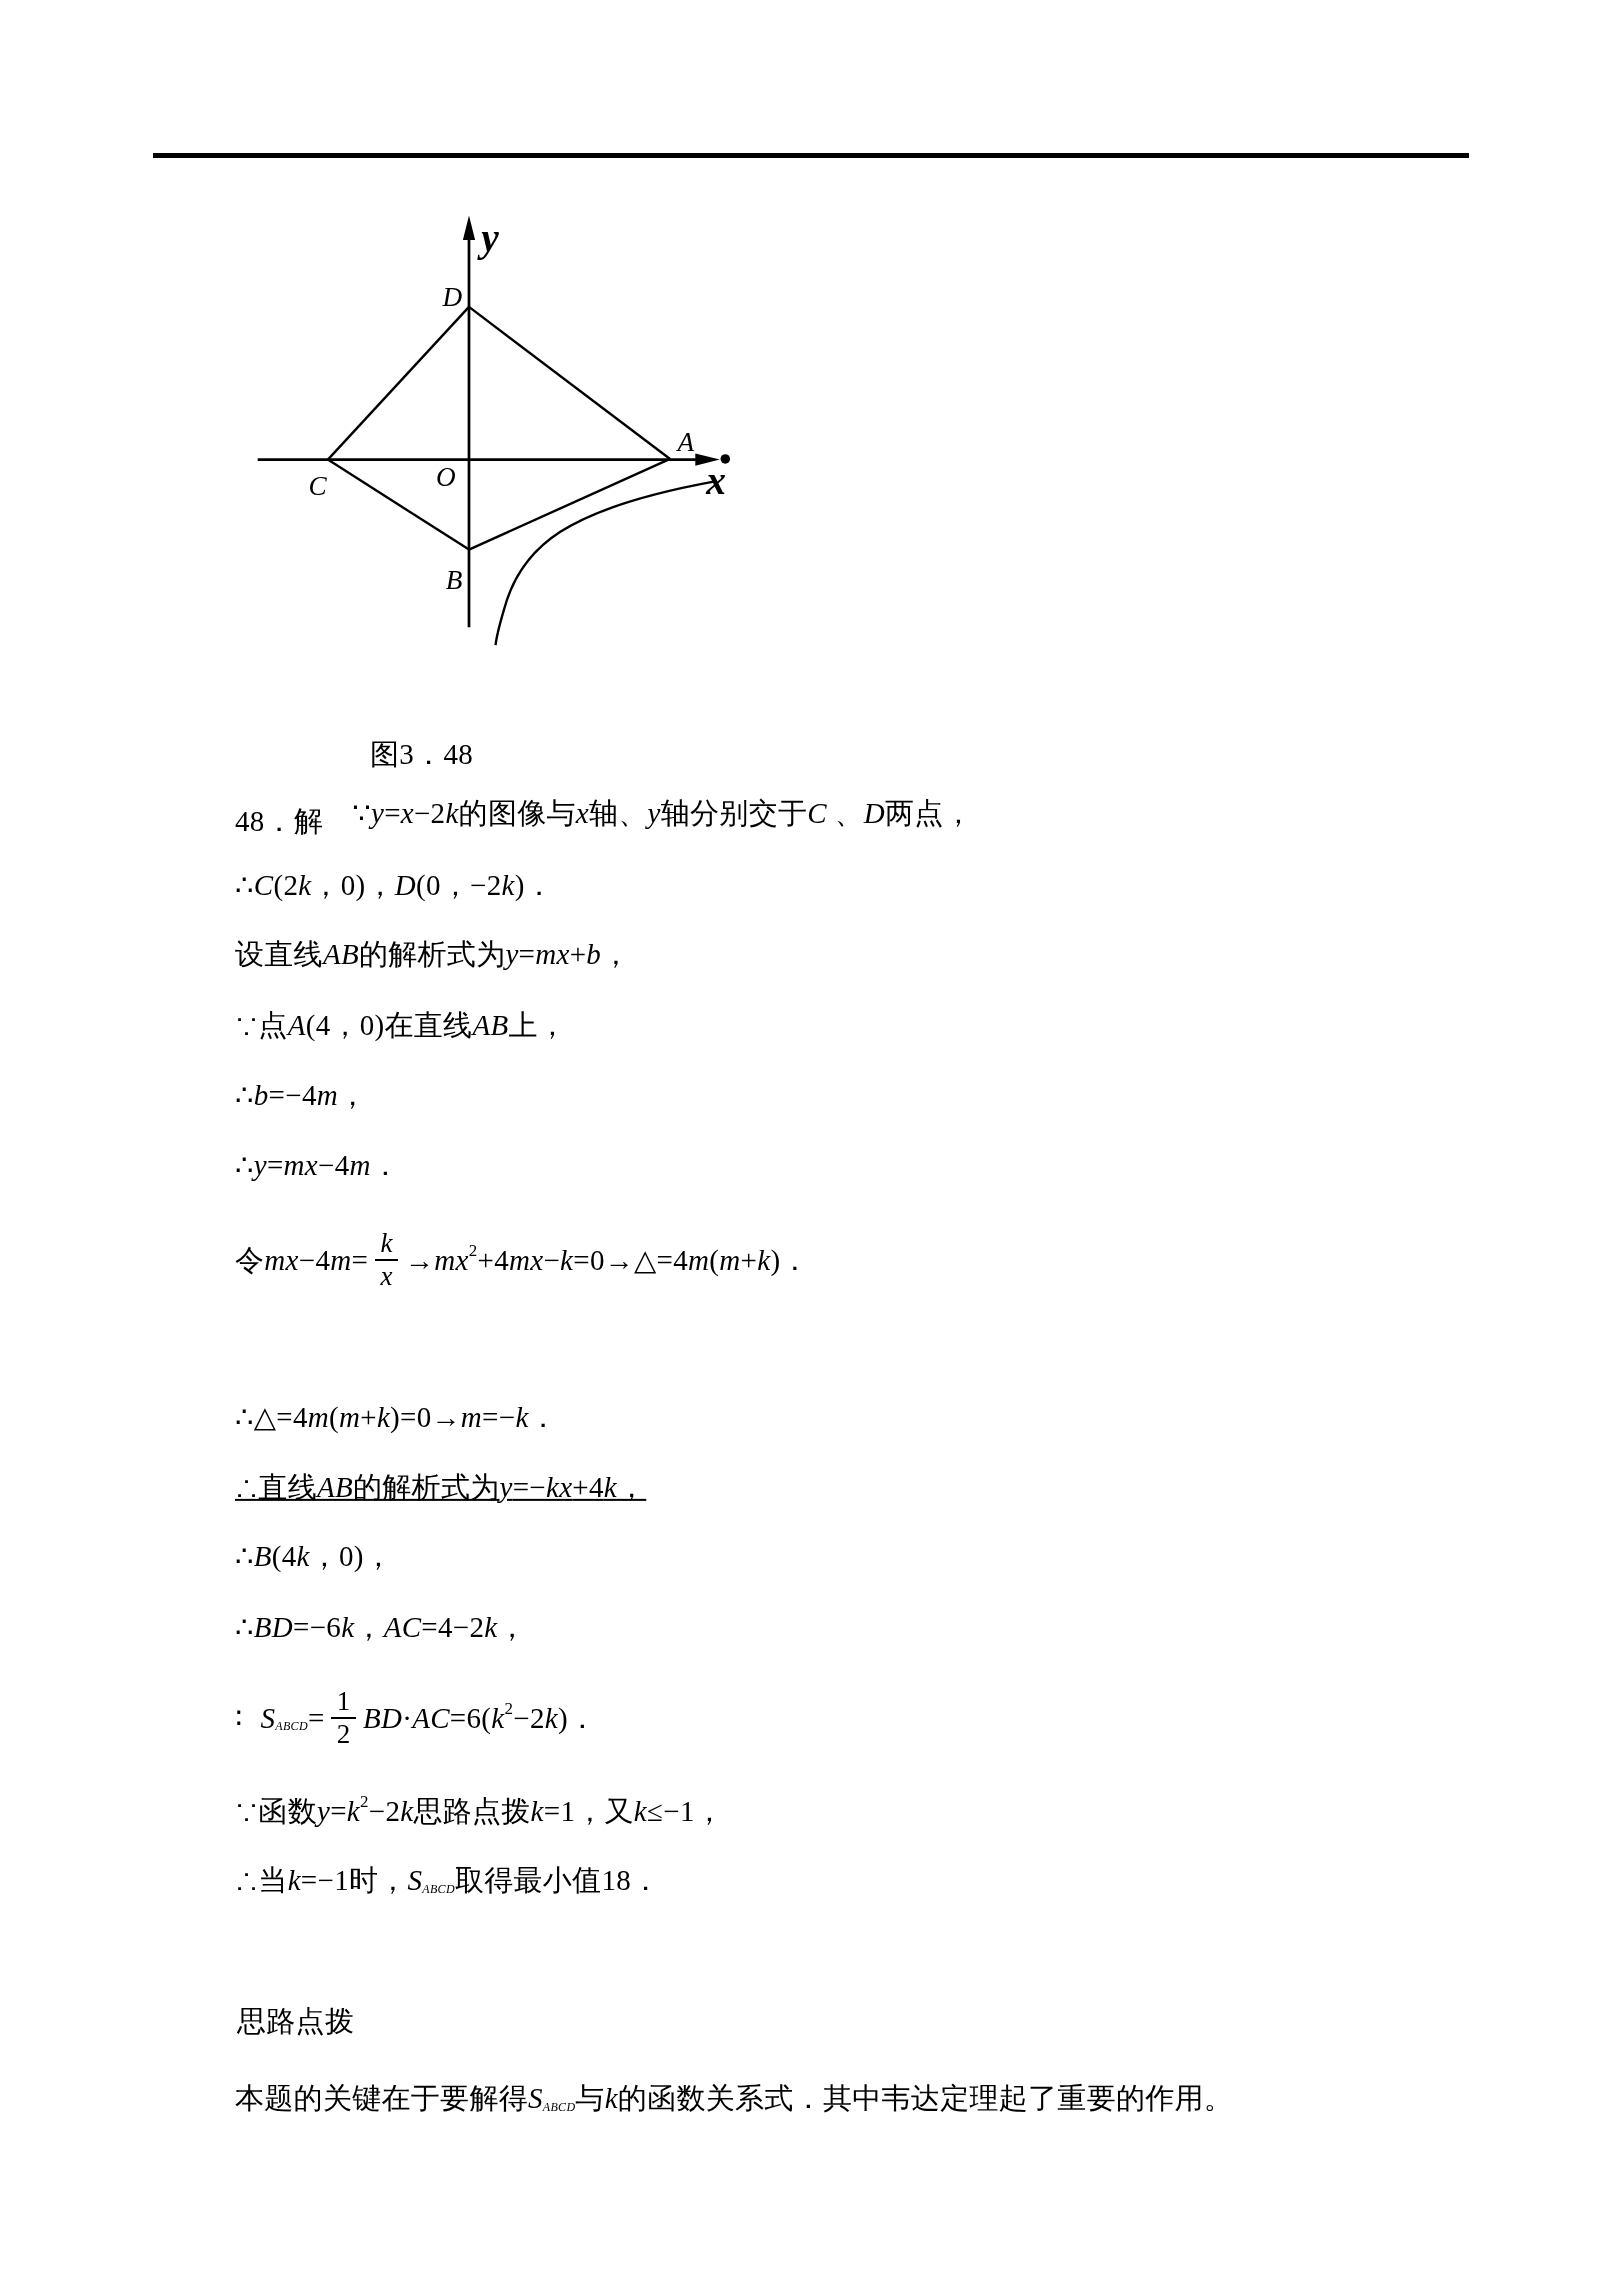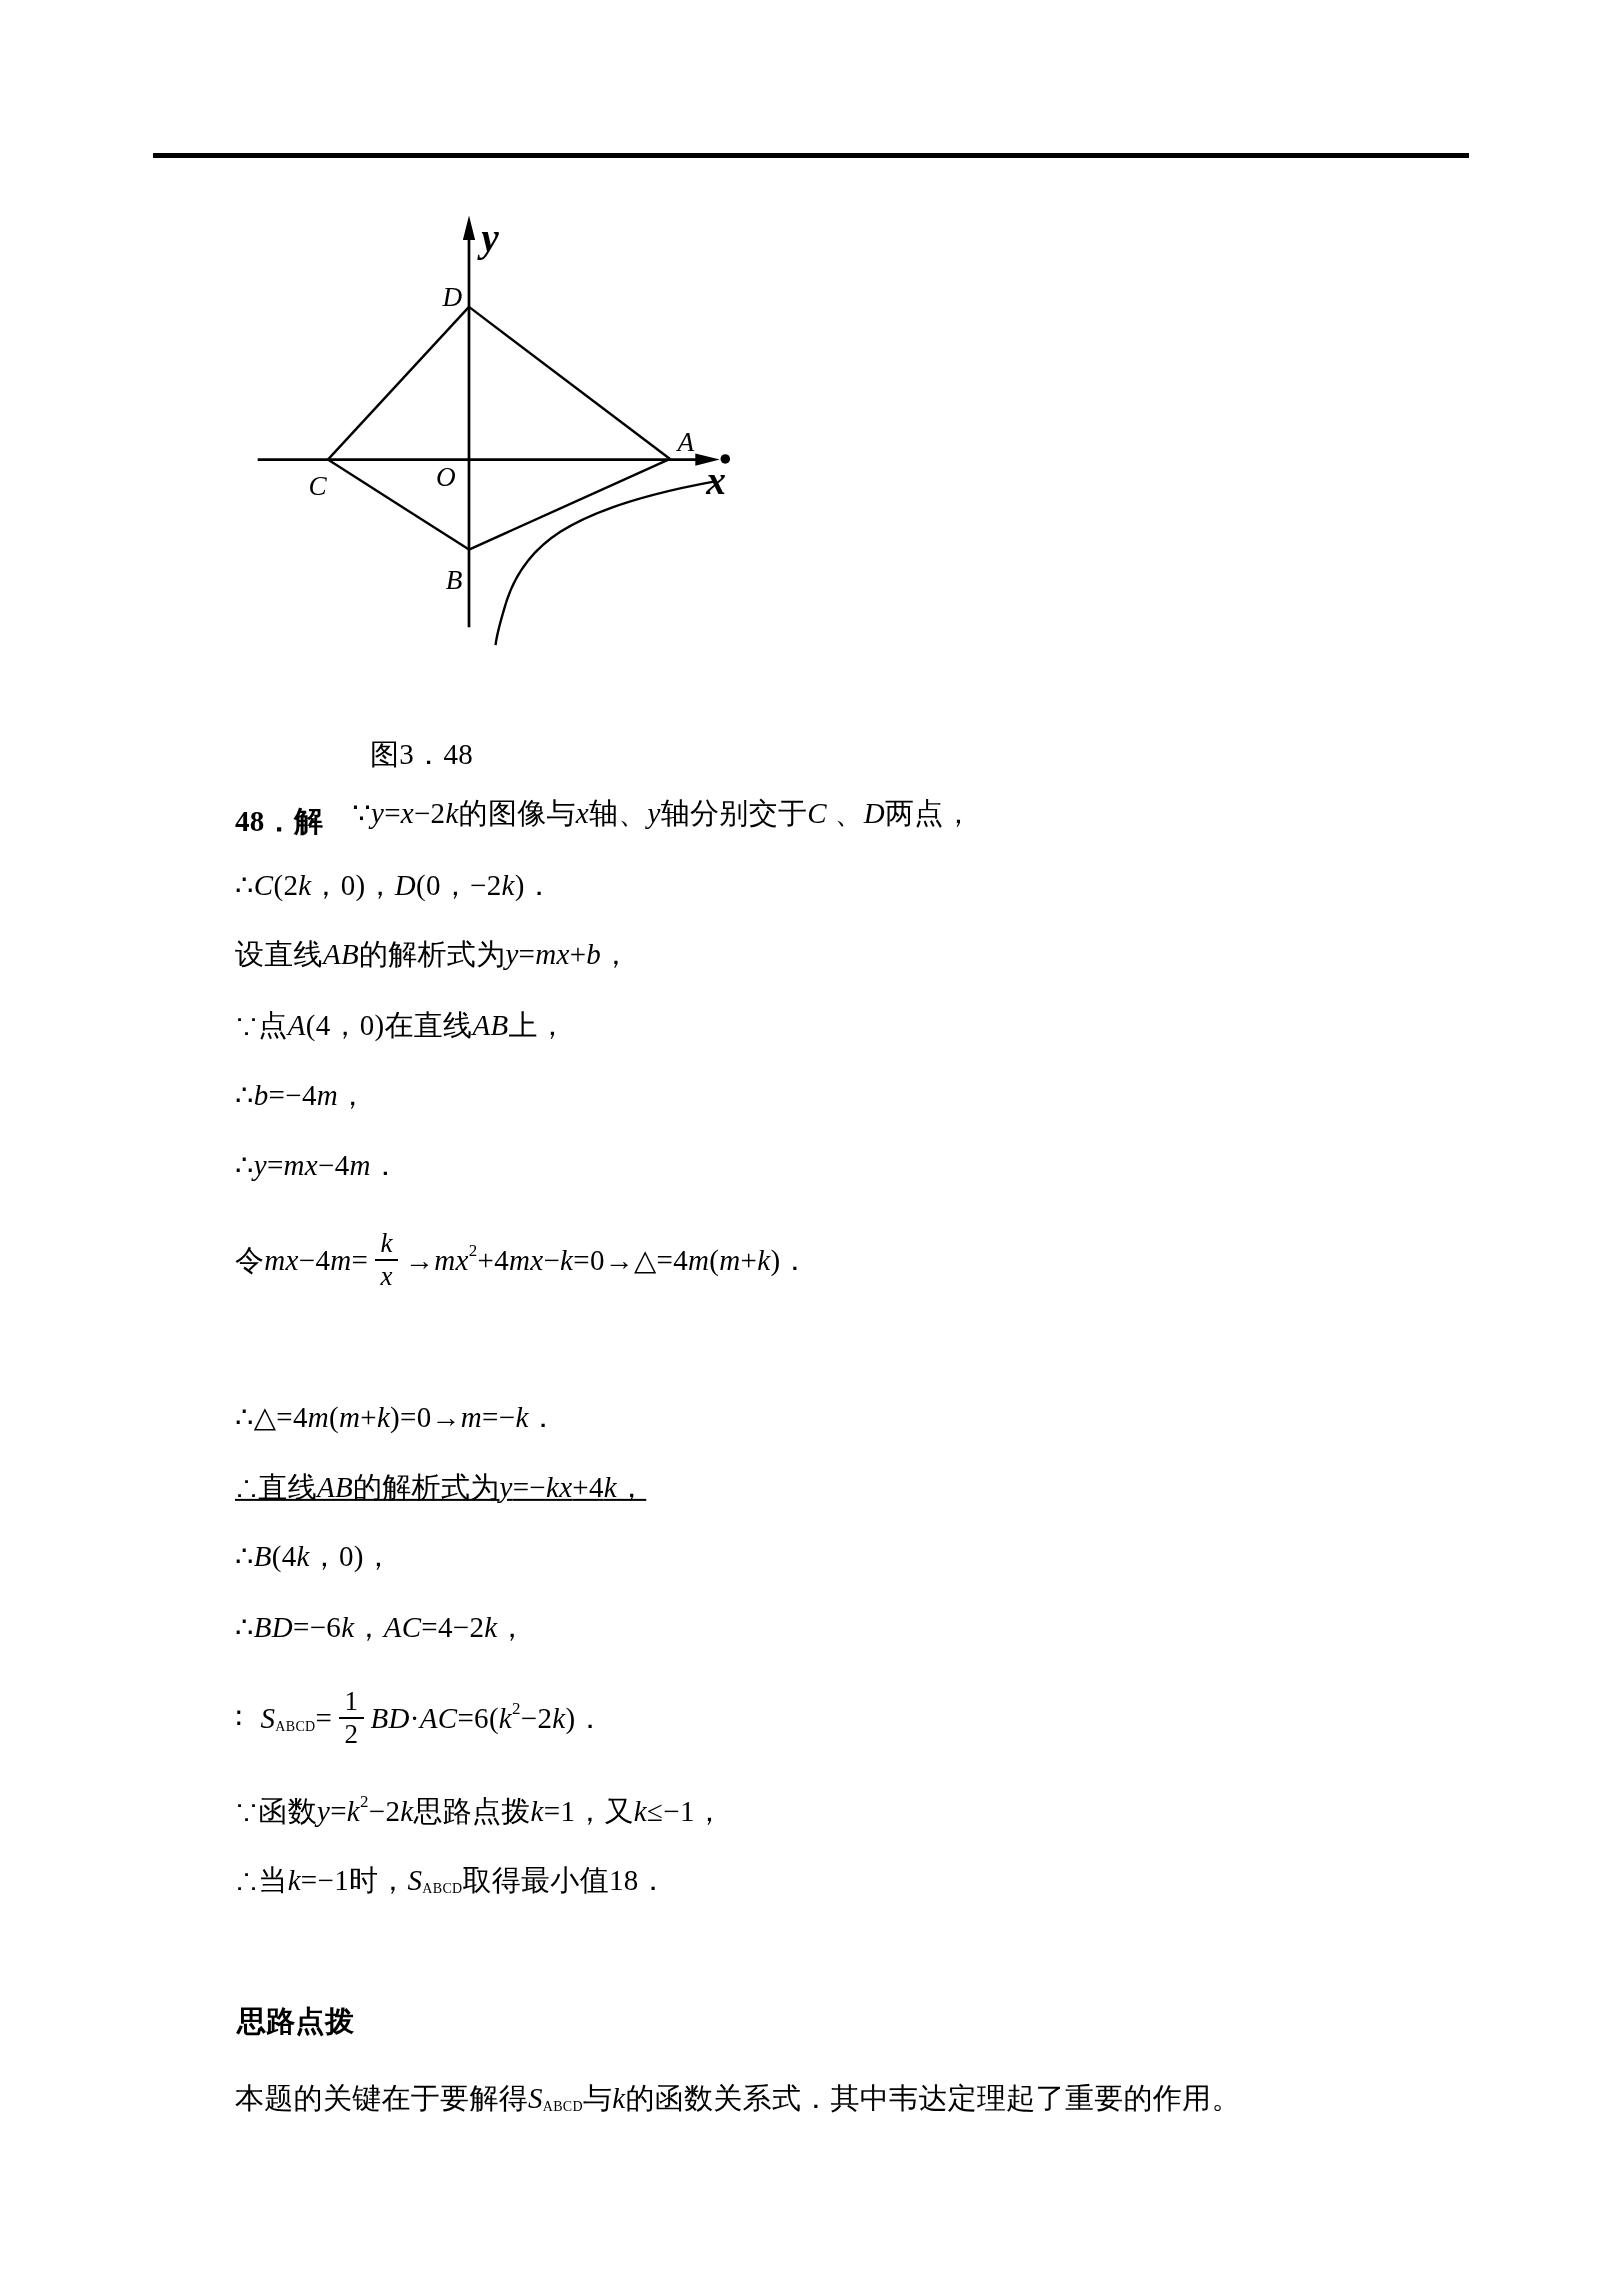--- a/index.html
+++ b/index.html
@@ -24,23 +24,23 @@
   .tline{
     position:absolute;
     transform:translateY(-50%);
     display:flex;align-items:center;
     white-space:pre;
     font-size:29px;line-height:1.25;
     letter-spacing:0.3px;
   }
   .cn{font-family:"Liberation Serif","DejaVu Serif",serif;}
   .it{font-family:"Liberation Serif","DejaVu Serif",serif;font-style:italic;}
-  .b{font-weight:bold;margin-top:16px;}
+  .b{font-weight:normal;margin-top:16px;}
   .sup{font-size:17px;position:relative;top:-9.5px;}
-  .sub{font-size:14px;position:relative;top:8.9px;}
+  .sub{font-size:12px;font-style:italic;position:relative;top:8.9px;}
   .frac{
     display:inline-flex;flex-direction:column;align-items:center;
     margin:0 6.8px;line-height:1;
   }
   .frac .num,.frac .den{font-size:27px;padding:2px 5.5px;}
   .frac .fbar{align-self:stretch;height:0;border-top:2px solid #000;}
   .frac.fit .num,.frac.fit .den{font-style:italic;}
 </style>
 </head>
 <body>

